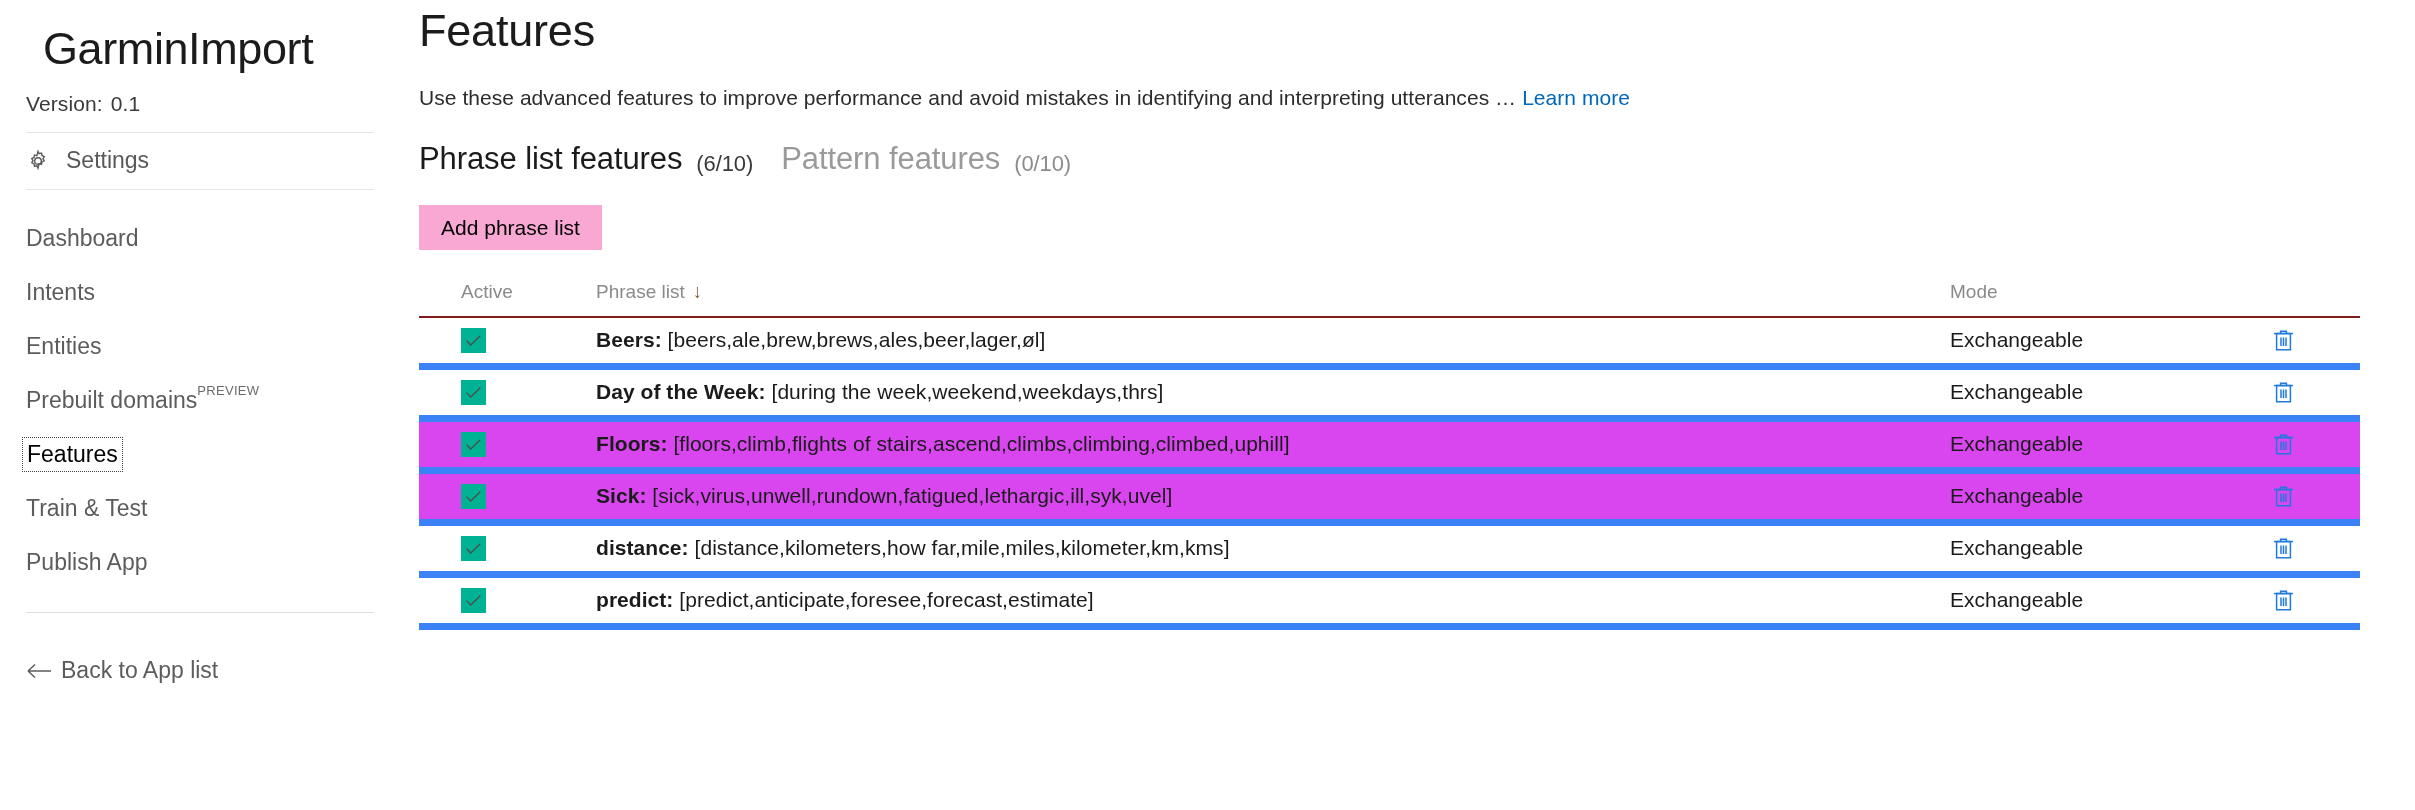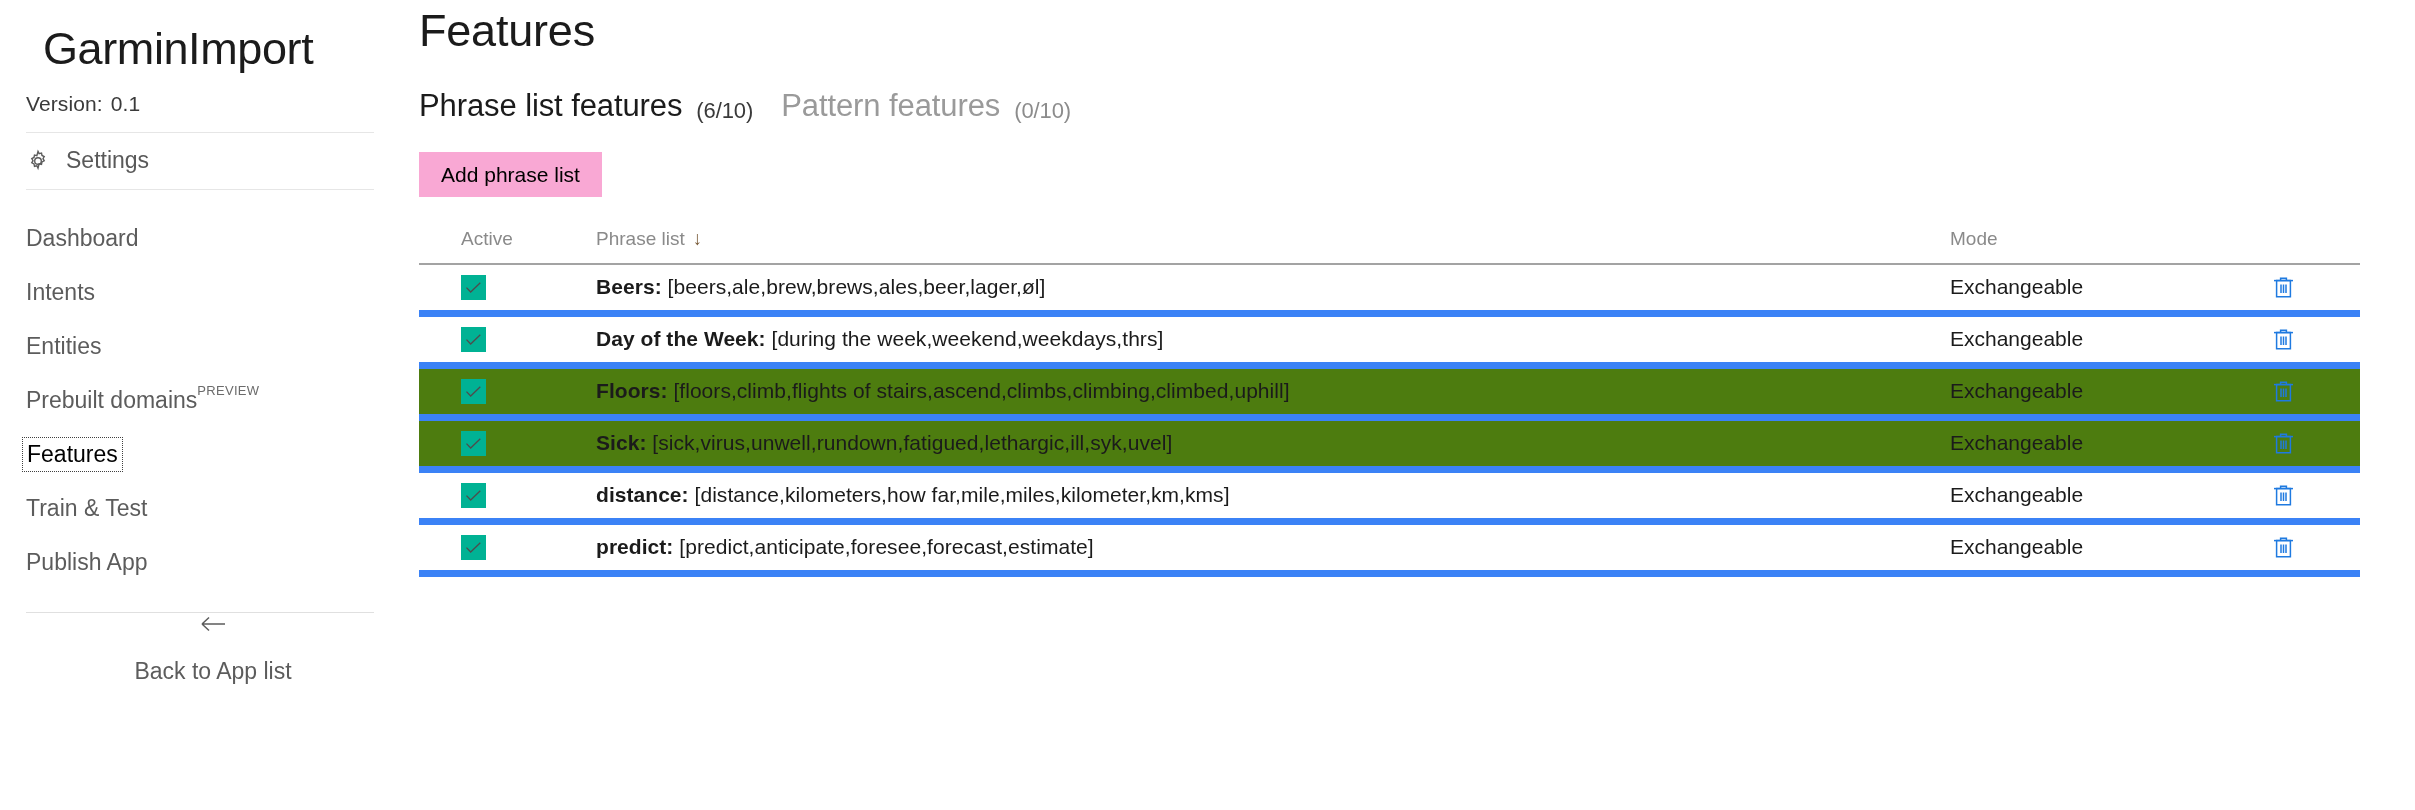--- a/index.html
+++ b/index.html
@@ -101,24 +101,24 @@
   }
   .side-divider-2 {
     height: 1px;
     background: #e0e0e0;
     width: 348px;
     margin-top: 22px;
   }
   .back-row {
     display: flex;
     align-items: center;
-    gap: 19px;
+    gap: 9px;
+    margin-top: 44px;
     font-size: 23px;
     color: #5c5c5c;
-    flex-direction: column;
   }
   .arrow-left-icon {
     width: 26px;
     height: 20px;
     display: block;
     flex: 0 0 26px;
   }
 
   
   .main {
@@ -191,40 +191,40 @@
     width: 100%;
     border-collapse: collapse;
     table-layout: fixed;
   }
   .feature-table th {
     font-size: 19px;
     font-weight: 400;
     color: #8a8a8a;
     text-align: left;
     padding: 0 0 13px 0;
-    border-bottom: 2px solid #a3a3a3;
+    border-bottom: 2px solid #7f1d1d;
     vertical-align: bottom;
   }
   .th-active { width: 135px; padding-left: 42px !important; }
   .th-phrase { width: auto; padding-left: 0 !important; }
   .th-phrase .sort-arrow {
     color: #7a5c3a;
     font-size: 19px;
     margin-left: 8px;
   }
   .th-mode { width: 300px; }
   .th-del { width: 110px; }
 
   .feature-table td {
     border-bottom: 7px solid #3b82f6;
     padding: 0;
     height: 45px;
     vertical-align: middle;
   }
-  tr.row-shaded td { background: #4d7c0f; }
+  tr.row-shaded td { background: #d946ef; }
 
   .cell-active { padding-left: 42px !important; }
   .checkbox-on {
     width: 25px;
     height: 25px;
     background: #00b294;
     display: block;
     position: relative;
   }
   .checkbox-on svg { display: block; }
@@ -318,20 +318,23 @@
         </svg>
       </span>
       <span>Back to App list</span>
     </div>
   </aside>
 
   <main class="main">
 
     <h2 class="page-title">Features</h2>
 
+    <p class="page-desc">
+      <span>Use these advanced features to improve performance and avoid mistakes in identifying and interpreting utterances …</span><a class="learn-more" href="#">Learn more</a>
+    </p>
 
     <div class="tabs">
       <div class="tab active">
         <span>Phrase list features</span>
         <span class="tab-count">(6/10)</span>
       </div>
       <div class="tab">
         <span>Pattern features</span>
         <span class="tab-count">(0/10)</span>
       </div>

